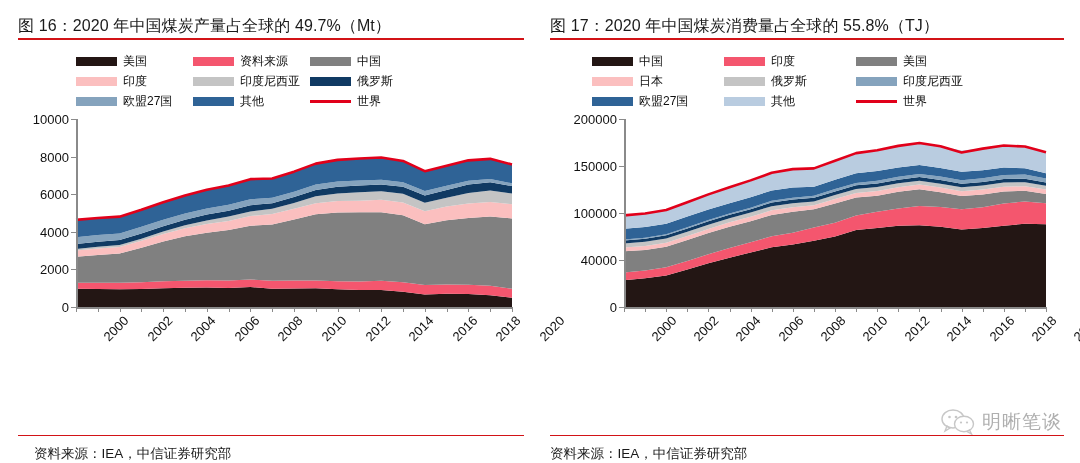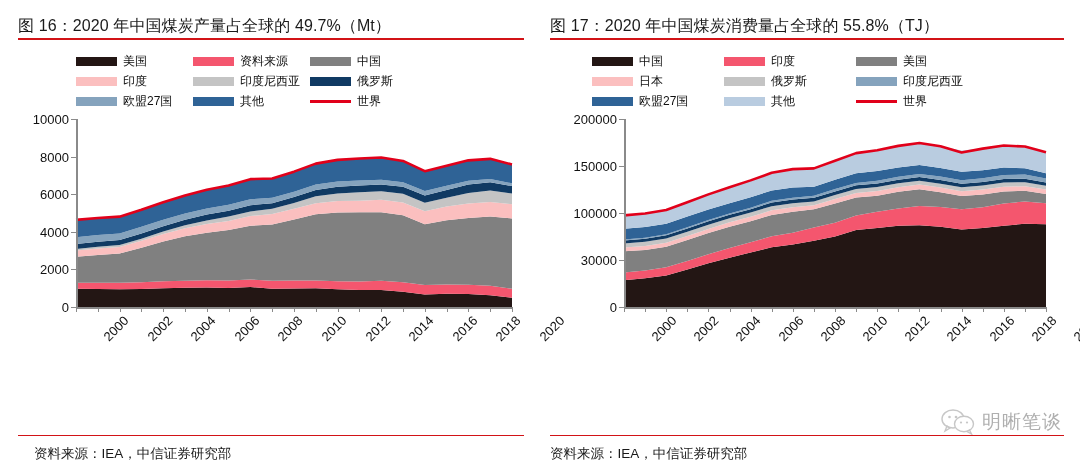--- a/index.html
+++ b/index.html
@@ -259,21 +259,21 @@
         <div class="legend-item">
           <span class="swatch line" style="background: rgb(225, 0, 26);"></span>
           <span class="legend-label">世界</span>
         </div>
       </div>
 
     <div class="plot-area plot-right">
       <div class="ylabels" id="ylabels-right">
           <div class="ylab" style="top: 100%;">0</div>
           <div class="ytick" style="top: 100%;"></div>
-          <div class="ylab" style="top: 75%;">30000</div>
+          <div class="ylab" style="top: 75%;">40000</div>
           <div class="ytick" style="top: 75%;"></div>
           <div class="ylab" style="top: 50%;">100000</div>
           <div class="ytick" style="top: 50%;"></div>
           <div class="ylab" style="top: 25%;">150000</div>
           <div class="ytick" style="top: 25%;"></div>
           <div class="ylab" style="top: 0%;">200000</div>
           <div class="ytick" style="top: 0%;"></div>
         </div>
       <div class="axis-v"></div>
       <svg class="chart" id="chart-right" viewBox="0 0 422 188" preserveAspectRatio="none">

